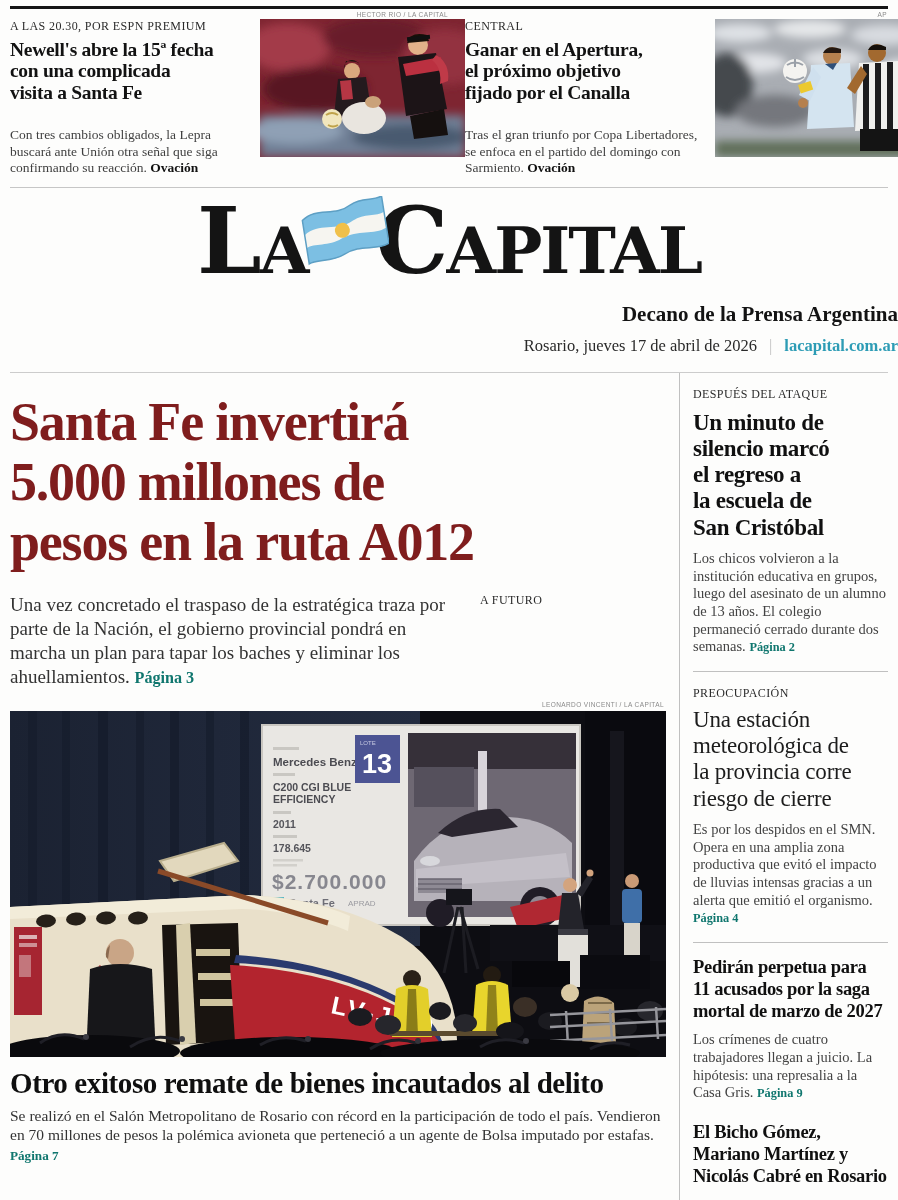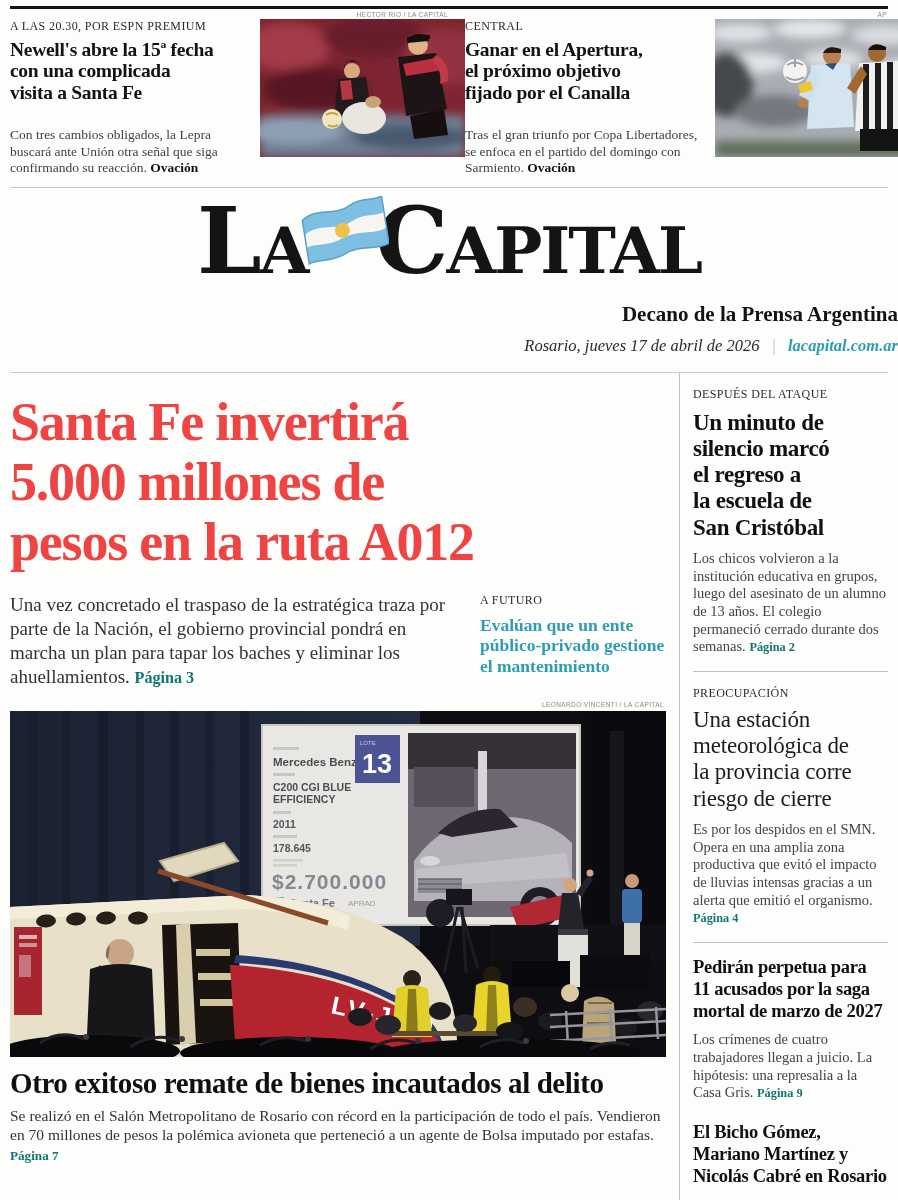--- a/index.html
+++ b/index.html
@@ -36,34 +36,34 @@
 
   
   .masthead { text-align:right; padding-top:10px; }
   .logo-row { display:flex; justify-content:center; align-items:flex-start; height:102px; }
   .logo-word {
     font-family:"DejaVu Serif", serif; font-weight:bold; font-size:92px;
     font-variant:small-caps; line-height:.95; letter-spacing:-2px; color:#141414;
   }
   .logo-flag { position:relative; z-index:2; margin:0 -14px 0 -6px; top:-2px; }
   .tagline { font-size:21px; font-weight:bold; color:#131313; margin-top:2px; }
-  .dateline { margin-top:9px; font-size:16.5px; color:#2a2a2a;font-style:italic; }
+  .dateline { margin-top:9px; font-size:16.5px; color:#2a2a2a; }
   .dateline .sep { color:#c2c2c2; padding:0 12px; font-weight:normal; }
   .site { color:#2d9cb5; font-weight:bold; }
 
   
   .content { display:flex; margin:16px 10px 0; border-top:1px solid #cccccc; }
   .main-col { width:656px; flex:none; padding-top:14px; }
   .v-rule { width:1px; background:#c0c0c0; margin-left:13px; flex:none; }
   .sidebar { flex:1; padding:14px 0 0 13px; }
 
   .main-kicker { font-size:13.5px; letter-spacing:1.1px; color:#2b2b2b; }
   .main-headline {
     margin-top:6px; font-size:54px; font-weight:bold; line-height:1.11;
-    letter-spacing:-1.2px; color:#ef4444; white-space:pre-line;
+    letter-spacing:-1.2px; color:#7f1d1d; white-space:pre-line;
   }
   .lede-row { display:flex; margin-top:20px; }
   .lede { width:452px; flex:none; font-size:19px; line-height:1.27; color:#333; }
   .page-ref { font-weight:bold; font-size:.85em; color:#0f766e; }
   .related { margin-left:18px; width:200px; }
   .related-headline {
     margin-top:7px; font-size:17.5px; font-weight:bold; line-height:1.18;
     color:#2d9cb5; white-space:pre-line;
   }
   .main-photo-credit {
@@ -220,23 +220,20 @@
 
     <div class="main-col">
       <h1 class="main-headline">Santa Fe invertirá
 5.000 millones de
 pesos en la ruta A012</h1>
 
       <div class="lede-row">
         <p class="lede"><span>Una vez concretado el traspaso de la estratégica traza por parte de la Nación, el gobierno provincial pondrá en marcha un plan para tapar los baches y eliminar los ahuellamientos. </span><span class="page-ref">Página 3</span></p>
         <div class="related">
           <div class="kicker">A FUTURO</div>
-          <div class="related-headline">Evalúan que un ente
-público-privado gestione
-el mantenimiento</div>
         </div>
       </div>
 
       <div class="main-photo-credit">LEONARDO VINCENTI / LA CAPITAL</div>
 
       <svg class="main-photo" width="656" height="346" viewBox="0 0 656 346">
         <defs>
           <filter id="b3" x="-30%" y="-30%" width="160%" height="160%">
               <feGaussianBlur stdDeviation="3"></feGaussianBlur>
             </filter>

